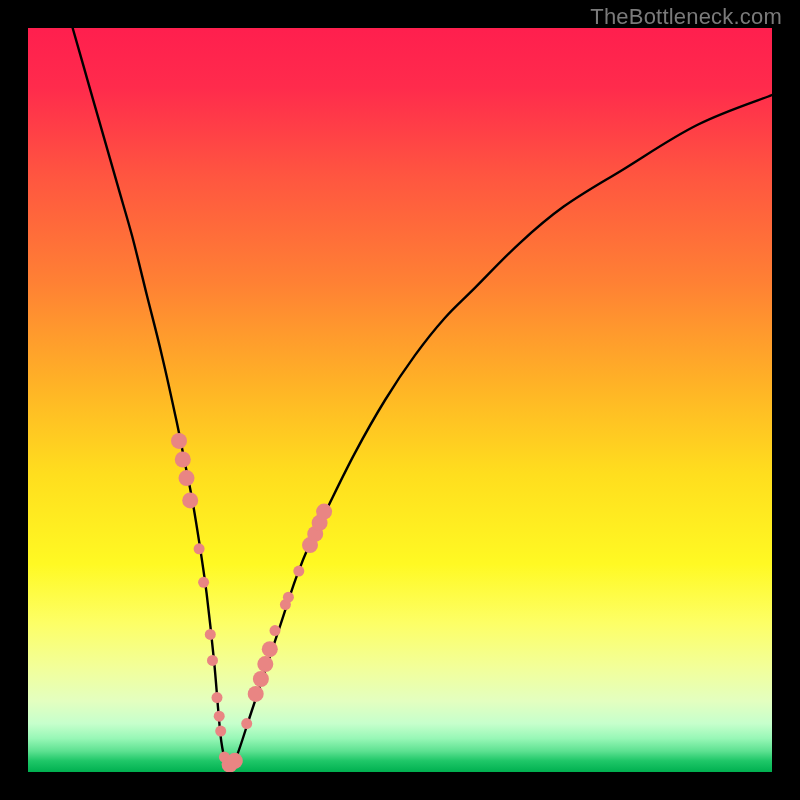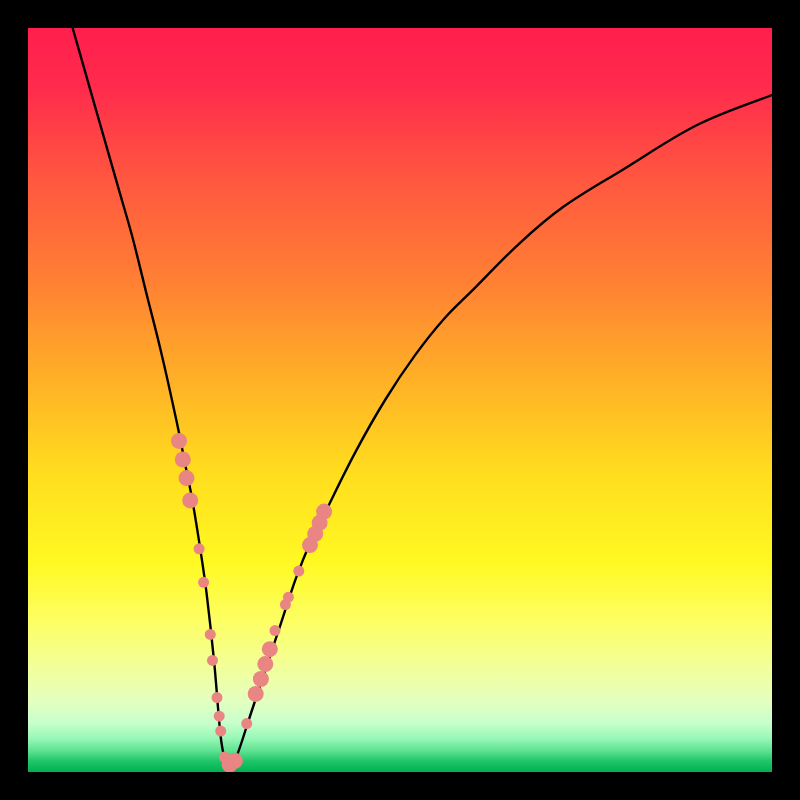--- a/index.html
+++ b/index.html
@@ -70,13 +70,14 @@
         <circle cx="247.0" cy="602.6" r="5.5" fill="#e98583"></circle>
         <circle cx="257.4" cy="576.6" r="5.5" fill="#e98583"></circle>
         <circle cx="260.4" cy="569.2" r="5.5" fill="#e98583"></circle>
         <circle cx="270.8" cy="543.1" r="5.5" fill="#e98583"></circle>
         <circle cx="282.0" cy="517.1" r="8" fill="#e98583"></circle>
         <circle cx="287.2" cy="505.9" r="8" fill="#e98583"></circle>
         <circle cx="291.6" cy="494.8" r="8" fill="#e98583"></circle>
         <circle cx="296.1" cy="483.6" r="8" fill="#e98583"></circle>
       </svg>
   </div>
+  <div id="watermark">TheBottleneck.com</div>
 </div>
 
 </body></html>

